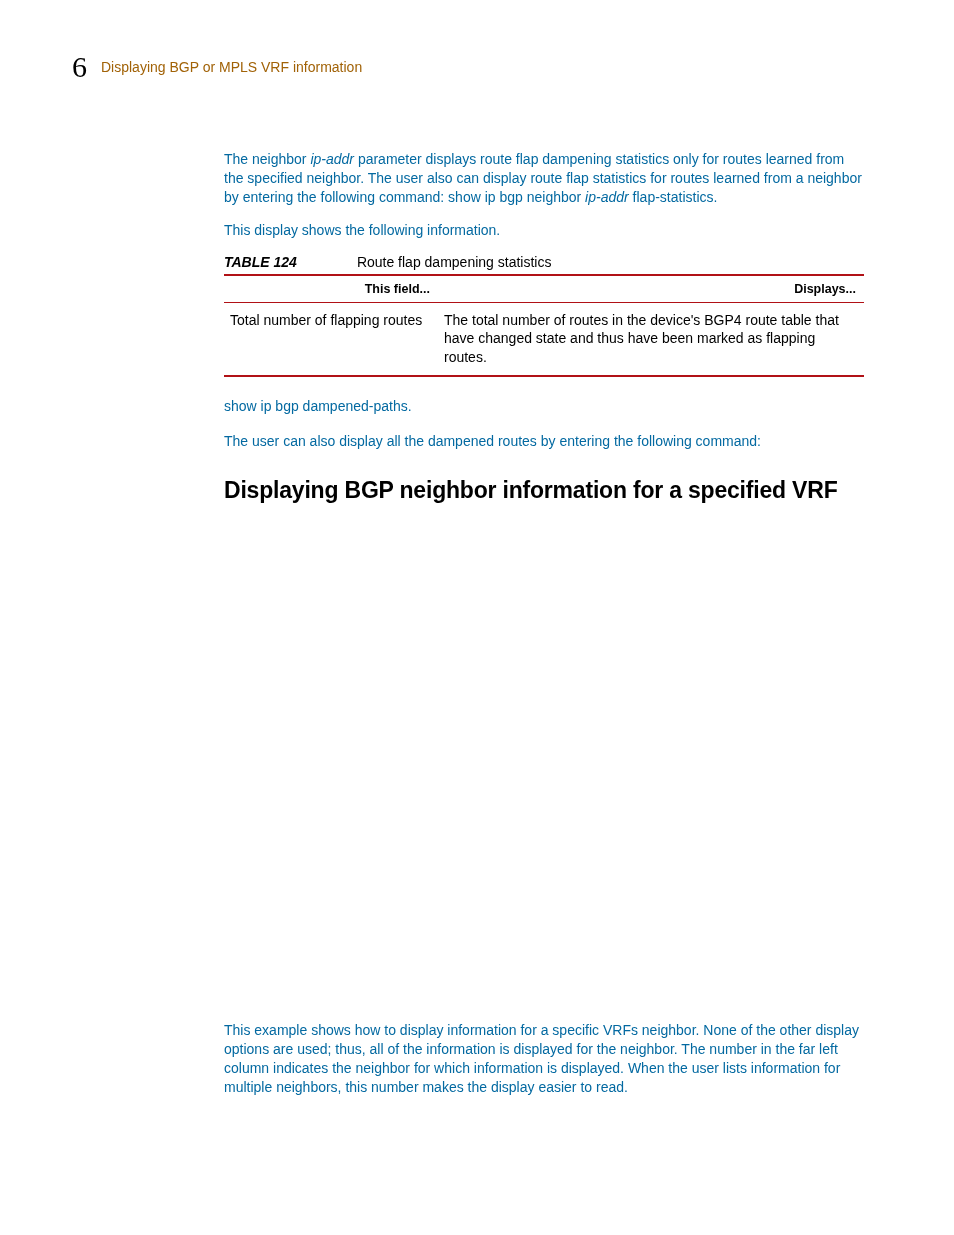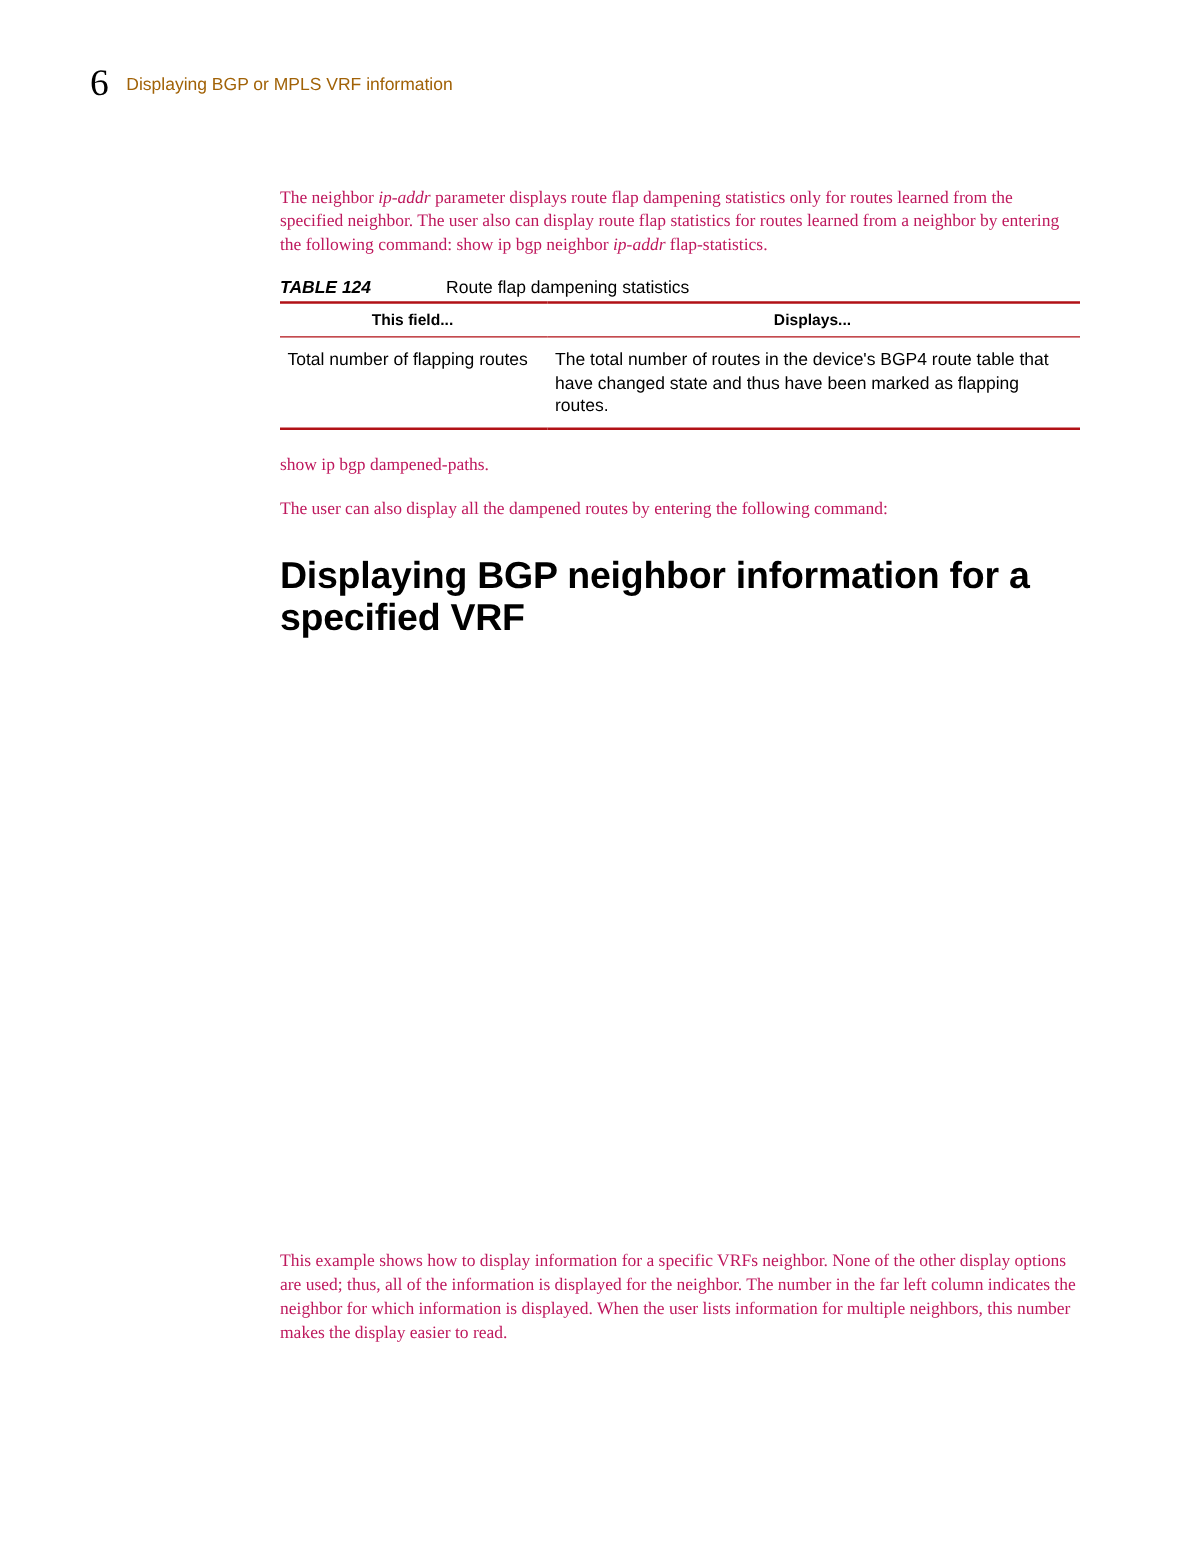--- a/index.html
+++ b/index.html
@@ -35,22 +35,21 @@
   .content {
     position: absolute;
     top: 136px;
     left: 224px;
     right: 90px;
   }
   .para {
     font-size: 14px;
     line-height: 1.35;
     margin-bottom: 14px;
-    color: #be185d;
-    font-family: Liberation Serif, serif;
+    color: #0369a1;
   }
   .para em, .italic {
     font-style: italic;
   }
   .table-label-row {
     display: flex;
     align-items: baseline;
     font-size: 14px;
     margin-bottom: 4px;
     margin-top: 4px;
@@ -63,43 +62,43 @@
   }
   .table-caption {
     font-size: 14px;
   }
   table.doc-table {
     border-collapse: collapse;
     width: 100%;
     font-size: 13px;
   }
   table.doc-table th {
-    text-align: center;
+    text-align: right;
     font-weight: bold;
     padding: 6px 8px 6px 6px;
     border-top: 2px solid #b11116;
     border-bottom: 1px solid #b11116;
     font-size: 12.5px;
   }
   table.doc-table td {
     padding: 8px 8px 8px 6px;
     border-bottom: 2px solid #b11116;
     vertical-align: top;
     font-size: 14px;
     line-height: 1.35;
   }
   table.doc-table th:first-child,
   table.doc-table td:first-child {
     width: 200px;
   }
   .section-heading {
-    font-size: 30px;
+    font-size: 23px;
     font-weight: bold;
     margin-top: 26px;
-    margin-bottom: 0;
+    margin-bottom: 28px;
     font-family: "Arial Narrow", Arial, Helvetica, sans-serif;
     letter-spacing: -0.2px;
     font-stretch: condensed;
   }
   .big-gap {
     height: 475px;
   }
 </style>
 </head>
 <body>
@@ -109,20 +108,21 @@
   <span class="header-text">Displaying BGP or MPLS VRF information</span>
 </div>
 
 <div class="content">
 
   <p class="para">
     <span>The neighbor </span><em>ip-addr</em><span> parameter displays route flap dampening statistics only for routes learned from the specified neighbor. The user also can display route flap statistics for routes learned from a neighbor by entering the following command: show ip bgp neighbor </span><em>ip-addr</em><span> flap-statistics.</span>
   </p>
 
 
+  <p class="para">This display shows the following information.</p>
 
   <div class="table-label-row">
     <span class="table-label">TABLE 124</span>
     <span class="table-caption">Route flap dampening statistics</span>
   </div>
 
   <table class="doc-table">
     <thead>
       <tr>
         <th>This field...</th>

